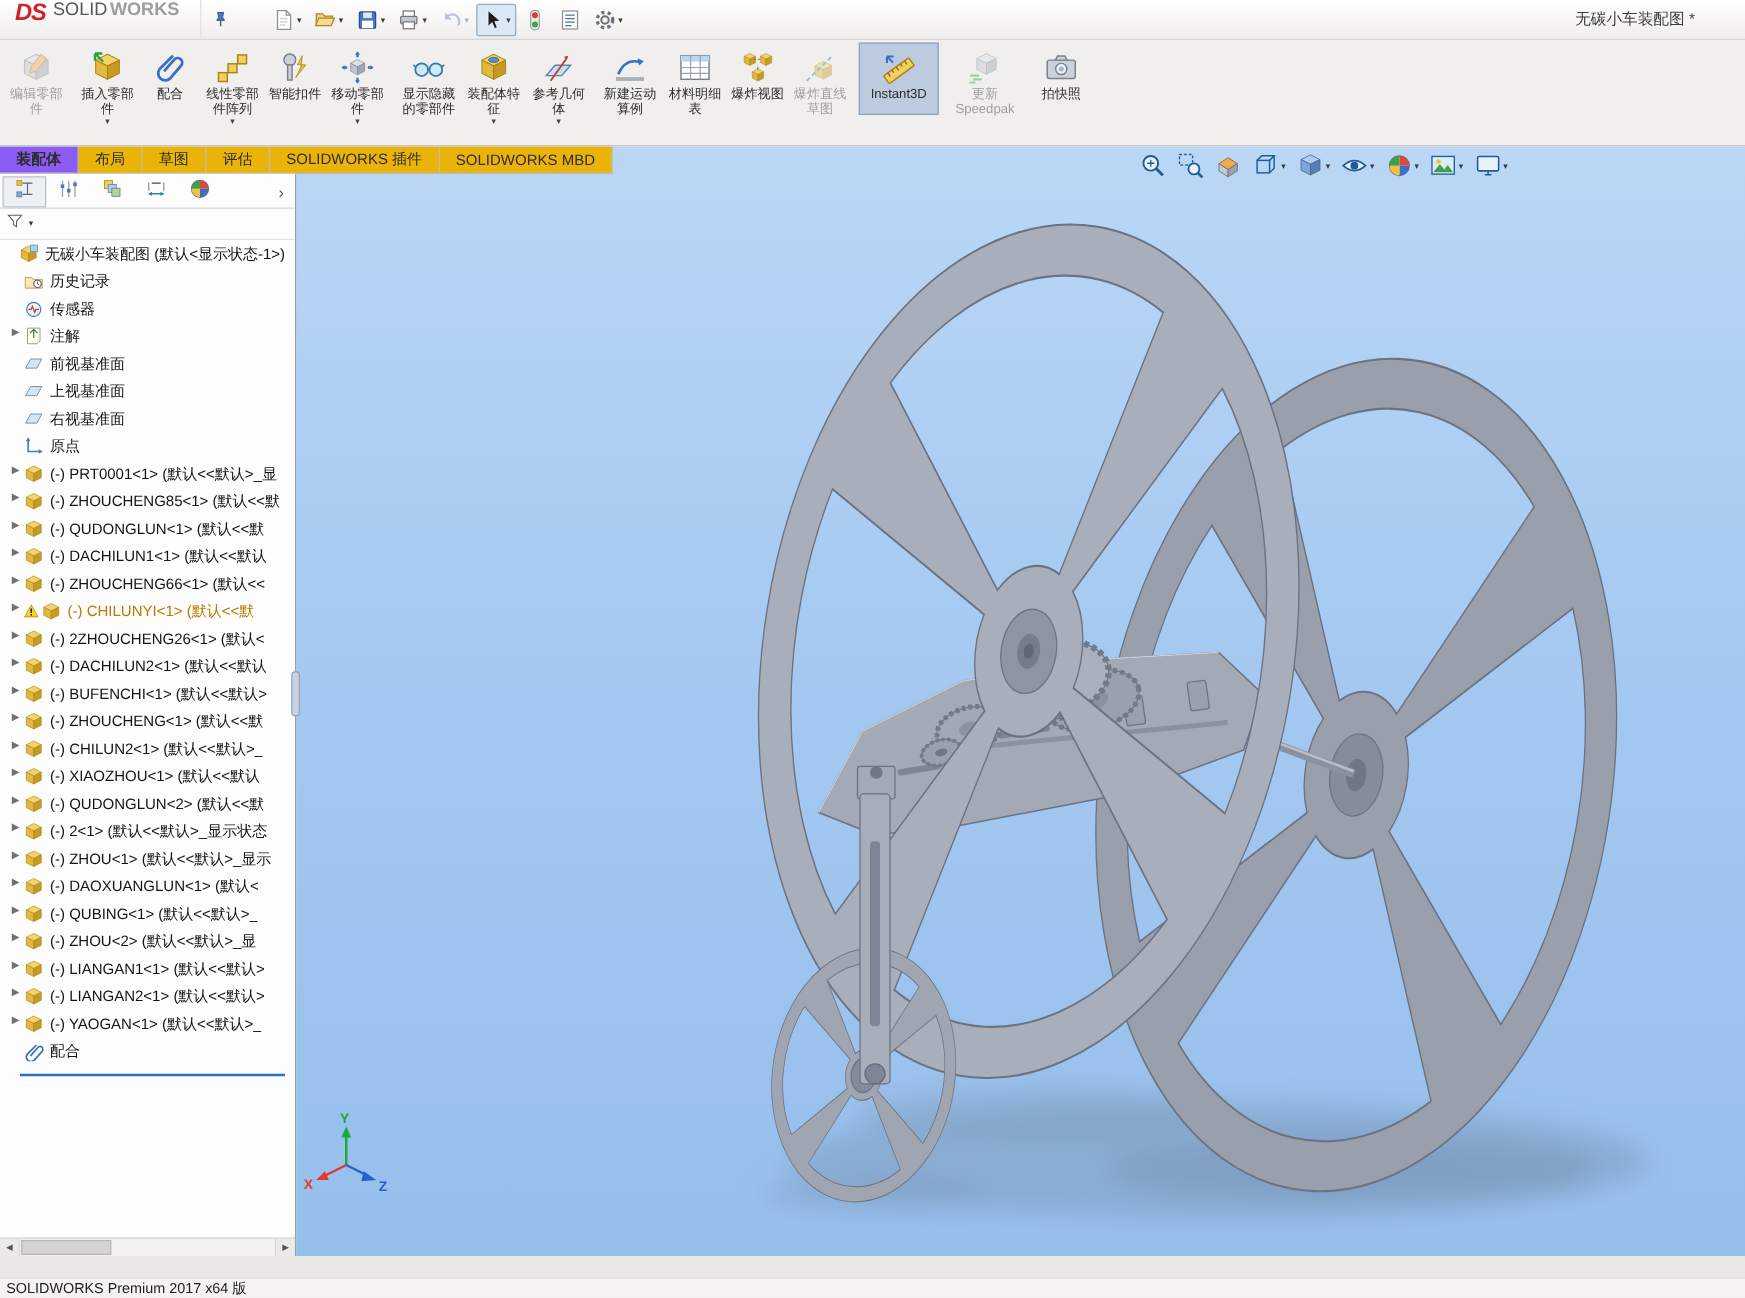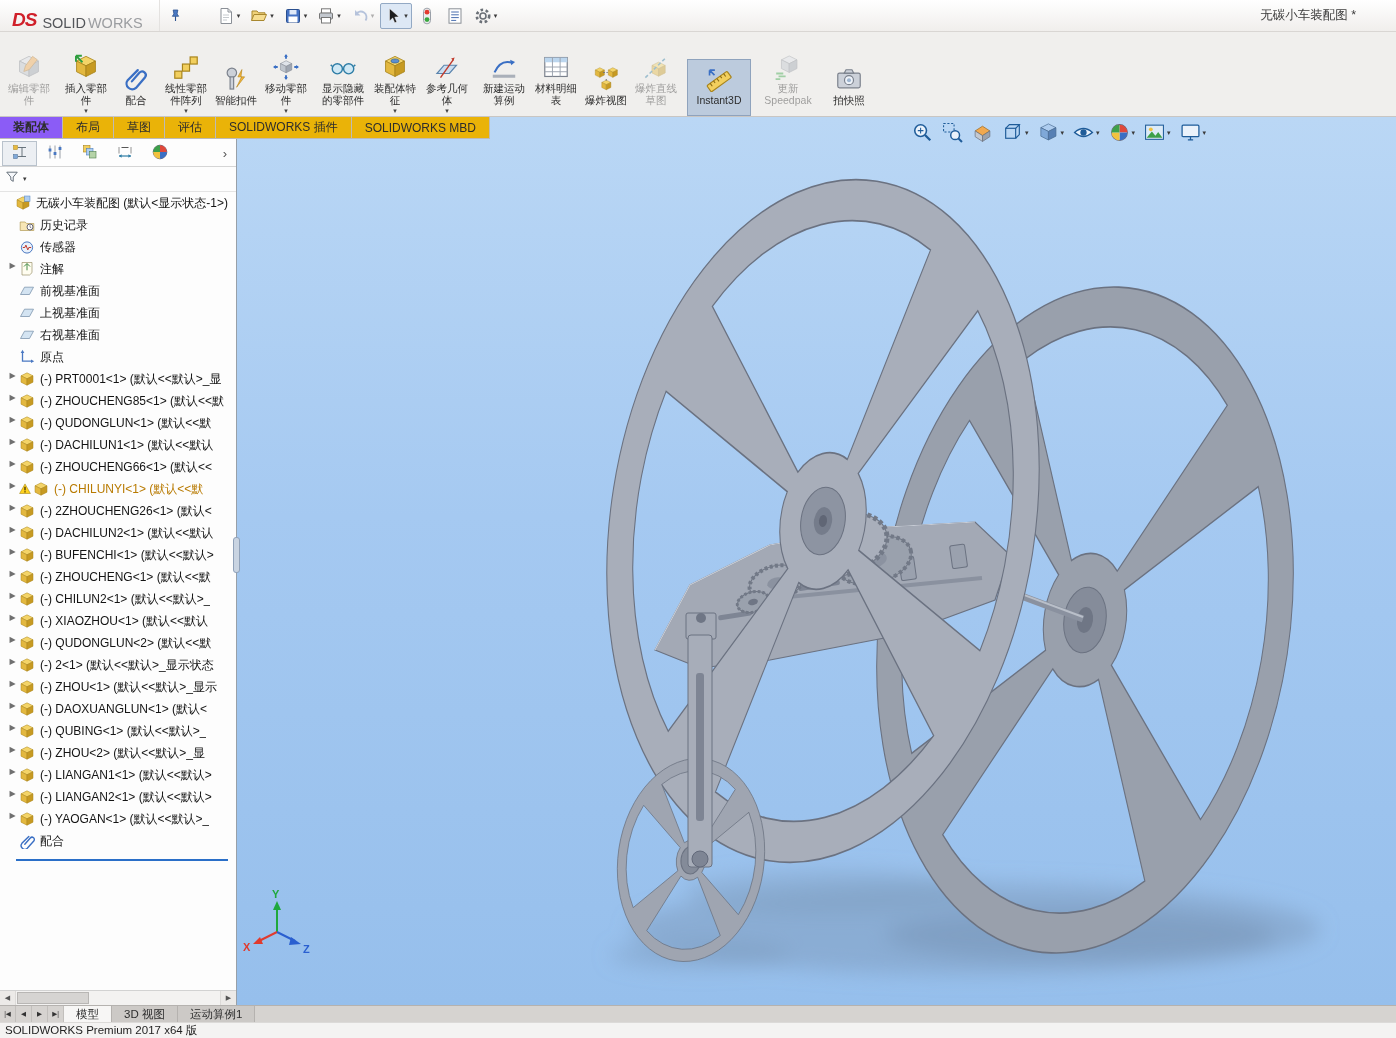--- a/index.html
+++ b/index.html
@@ -2,37 +2,37 @@
 <html><head>
 <meta charset="utf-8">
 <style>
 *{box-sizing:border-box;margin:0;padding:0}
 html,body{width:1396px;height:1038px;overflow:hidden}
 body{font-family:"Liberation Sans","DejaVu Sans",sans-serif;background:#fff;user-select:none}
 .app{position:relative;width:1396px;height:1038px;background:#e9e7e5;overflow:hidden}
 
 
 .menubar{position:absolute;top:0;left:0;right:0;height:32px;background:linear-gradient(#ffffff,#f0eeec);border-bottom:1px solid #d9d6d3;display:flex;align-items:center;z-index:20}
-.logo{display:flex;align-items:flex-end;gap:2px;padding:0 16px 0 12px;height:100%;border-right:1px solid #e4e2e0}
+.logo{display:flex;align-items:flex-start;gap:2px;padding:0 16px 0 12px;height:100%;border-right:1px solid #e4e2e0}
 .logo-ds{color:#d0202a;font-weight:bold;font-style:italic;font-size:19px;letter-spacing:-1px;margin-right:4px}
 .logo-solid{font-weight:normal;color:#54565a;font-size:14.5px}
-.logo-works{font-weight:normal;color:#9b9da0;font-size:14.5px}
+.logo-works{font-weight:bold;color:#9b9da0;font-size:14.5px}
 .menus{display:flex;align-items:center;margin-left:8px}
 .menu-item{padding:5px 8px;font-size:12.5px;color:#1f1f1f;cursor:default}
 .pin-btn{margin:0 10px;display:flex;align-items:center}
 .qt{display:flex;align-items:center;margin-left:22px;gap:2px}
 .qt-btn{display:flex;align-items:center;height:26px;padding:0 3px;border:1px solid transparent;border-radius:2px}
 .qt-btn.boxed{border-color:#93a9c4;background:#dde8f5}
 .qt-btn.disabled{opacity:.38}
 .qt-btn svg{width:18px;height:18px;display:block}
 .caret{font-size:7px;color:#3a3a3a;margin-left:2px}
 .win-title{margin-left:auto;margin-right:40px;font-size:12.5px;color:#3c3c3c;white-space:nowrap}
 
 
-.ribbon{position:absolute;top:32px;left:0;right:0;height:85px;background:#f0efed;border-bottom:1px solid #c9c6c3;display:flex;align-items:flex-end;padding:2px 0 0 3px;z-index:19}
+.ribbon{position:absolute;top:32px;left:0;right:0;height:85px;background:#f0efed;border-bottom:1px solid #c9c6c3;display:flex;align-items:flex-start;padding:2px 0 0 3px;z-index:19}
 .rb{display:flex;flex-direction:column;align-items:center;min-width:48px;padding:4px 2px 0;font-size:10.5px;line-height:11.5px;color:#2d2d2d;text-align:center;border:1px solid transparent}
 .rb .ic{height:30px;display:flex;align-items:center;justify-content:center}
 .rb .ic svg{width:26px;height:26px}
 .rb .lbl{max-width:46px;word-break:break-all;white-space:pre-line;margin-top:1px}
 .rb.wide{min-width:64px}
 .rb.wide .lbl{max-width:72px}
 .rb .dd{font-size:7px;color:#444;height:9px;line-height:9px}
 .rb.active{background:#bccbdd;border-color:#8fa3bd}
 .rb.disabled{opacity:.42}
 .rb-sep{width:1px;background:#d8d5d2;margin:3px 2px}
@@ -1006,26 +1006,17 @@
       <div class="panel-hscroll">
         <div class="hs-btn">◀</div>
         <div class="hs-track">
             <div class="hs-thumb"></div>
           </div>
         <div class="hs-btn right">▶</div>
       </div>
     </div>
   </div>
 
-  <div class="bottom-bar">
-      <div class="bt-nav">|◀</div>
-      <div class="bt-nav">◀</div>
-      <div class="bt-nav">▶</div>
-      <div class="bt-nav">▶|</div>
-      <div class="btab active">模型</div>
-      <div class="btab">3D 视图</div>
-      <div class="btab">运动算例1</div>
-    </div>
 
   <div class="statusbar">
     <span>SOLIDWORKS Premium 2017 x64 版</span>
   </div>
 </div>
 
 </body></html>

